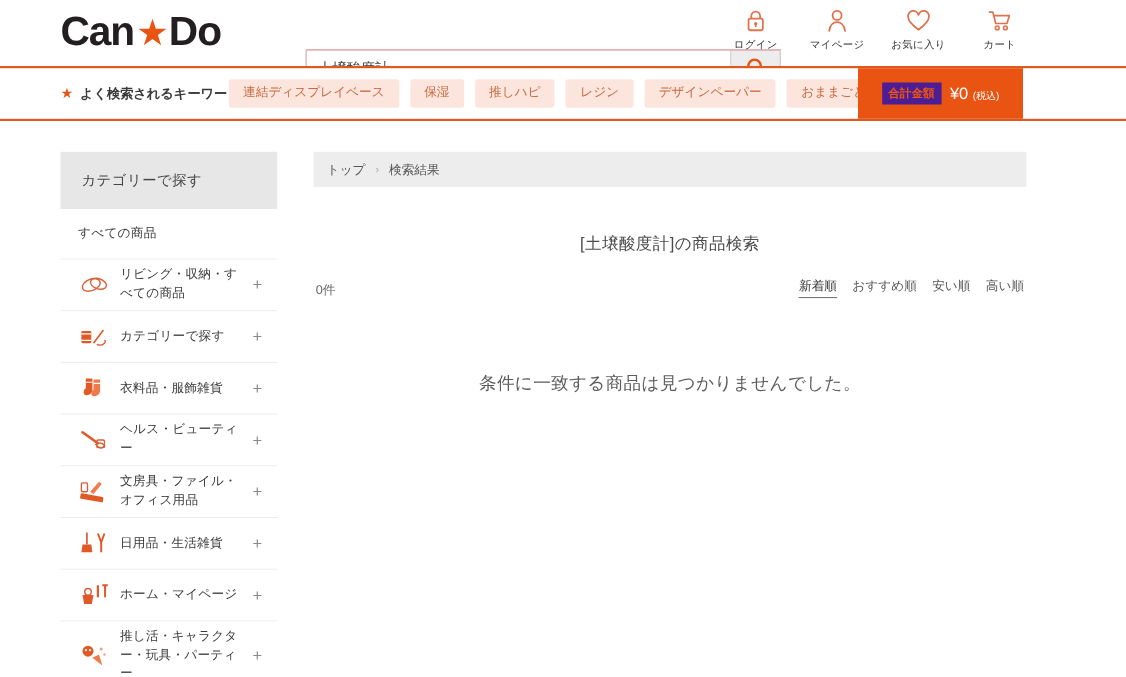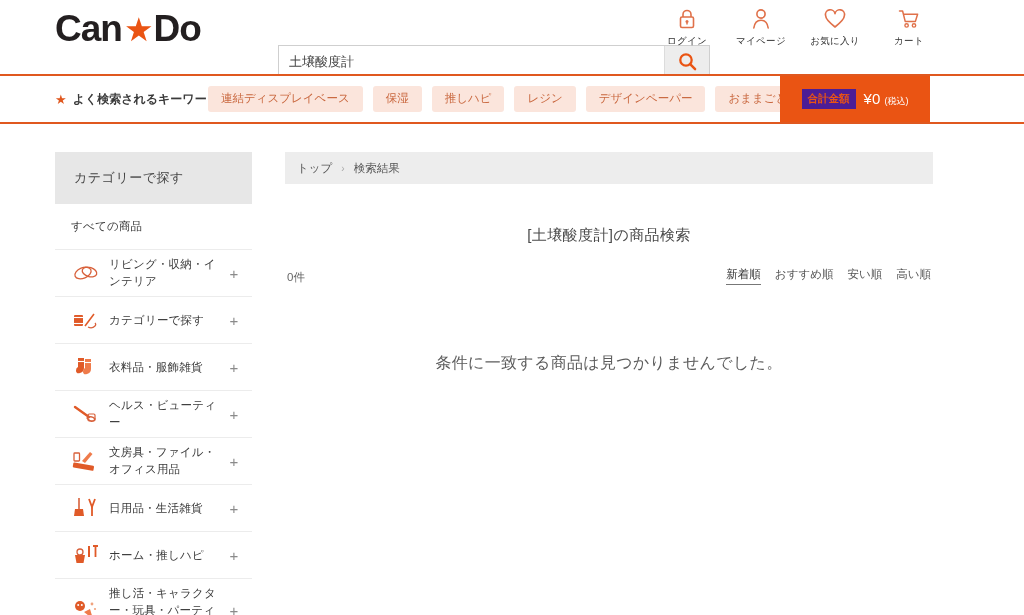--- a/index.html
+++ b/index.html
@@ -9,21 +9,21 @@
     overflow: hidden;
     background: #ffffff;
     font-family: "Liberation Sans", "DejaVu Sans", sans-serif;
     color: #333;
   }
   .page { position: relative; width: 1024px; height: 615px; }
 
   
   .header {
     position: relative;
-    height: 74px;
+    height: 60px;
     background: #fff;
     display: flex;
     align-items: center;
   }
   .logo {
     position: absolute;
     left: 55px; top: 10px;
     display: flex; align-items: center;
     font-size: 37px; font-weight: bold;
     letter-spacing: -1px;
@@ -358,21 +358,21 @@
         <span class="side-lbl">すべての商品</span>
       </div>
 
       <div class="side-item">
         <span class="side-ic">
           <svg width="30" height="24" viewBox="0 0 30 24">
             <ellipse cx="12" cy="12" rx="8.5" ry="5.2" fill="none" stroke="#d8603a" stroke-width="1.3" transform="rotate(-22 12 12)"></ellipse>
             <ellipse cx="18.5" cy="11" rx="7.5" ry="4.6" fill="none" stroke="#d8603a" stroke-width="1.3" transform="rotate(18 18.5 11)"></ellipse>
           </svg>
         </span>
-        <span class="side-lbl">リビング・収納・インテリア</span>
+        <span class="side-lbl">リビング・収納・すべての商品</span>
         <span class="side-plus">+</span>
       </div>
 
       <div class="side-item">
         <span class="side-ic">
           <svg width="30" height="24" viewBox="0 0 30 24">
             <rect x="3" y="7" width="9" height="11" rx="1" fill="#e05a28"></rect>
             <line x1="3" y1="9.5" x2="12" y2="9.5" stroke="#fff" stroke-width="1.1"></line>
             <line x1="3" y1="15.5" x2="12" y2="15.5" stroke="#fff" stroke-width="1.1"></line>
             <path d="M14 18 L23 6" stroke="#e05a28" stroke-width="1.5"></path>
@@ -435,21 +435,21 @@
 
       <div class="side-item">
         <span class="side-ic">
           <svg width="30" height="24" viewBox="0 0 30 24">
             <path d="M4 12 h10 l-1.5 8 h-7 z" fill="#e05a28"></path>
             <circle cx="9" cy="9" r="3" fill="none" stroke="#d8603a" stroke-width="1.3"></circle>
             <line x1="18" y1="3" x2="18" y2="14" stroke="#e05a28" stroke-width="2"></line>
             <path d="M22 3 h5 M24.5 3 v11" stroke="#e05a28" stroke-width="1.8"></path>
           </svg>
         </span>
-        <span class="side-lbl">ホーム・推しハピ</span>
+        <span class="side-lbl">ホーム・マイページ</span>
         <span class="side-plus">+</span>
       </div>
 
       <div class="side-item">
         <span class="side-ic">
           <svg width="30" height="24" viewBox="0 0 30 24">
             <circle cx="9" cy="8" r="5" fill="#e05a28"></circle>
             <circle cx="7.2" cy="7" r="1" fill="#fff"></circle>
             <circle cx="10.8" cy="7" r="1" fill="#fff"></circle>
             <path d="M13 14 l9 7 l-3 -10 z" fill="#ef7b4b"></path>

